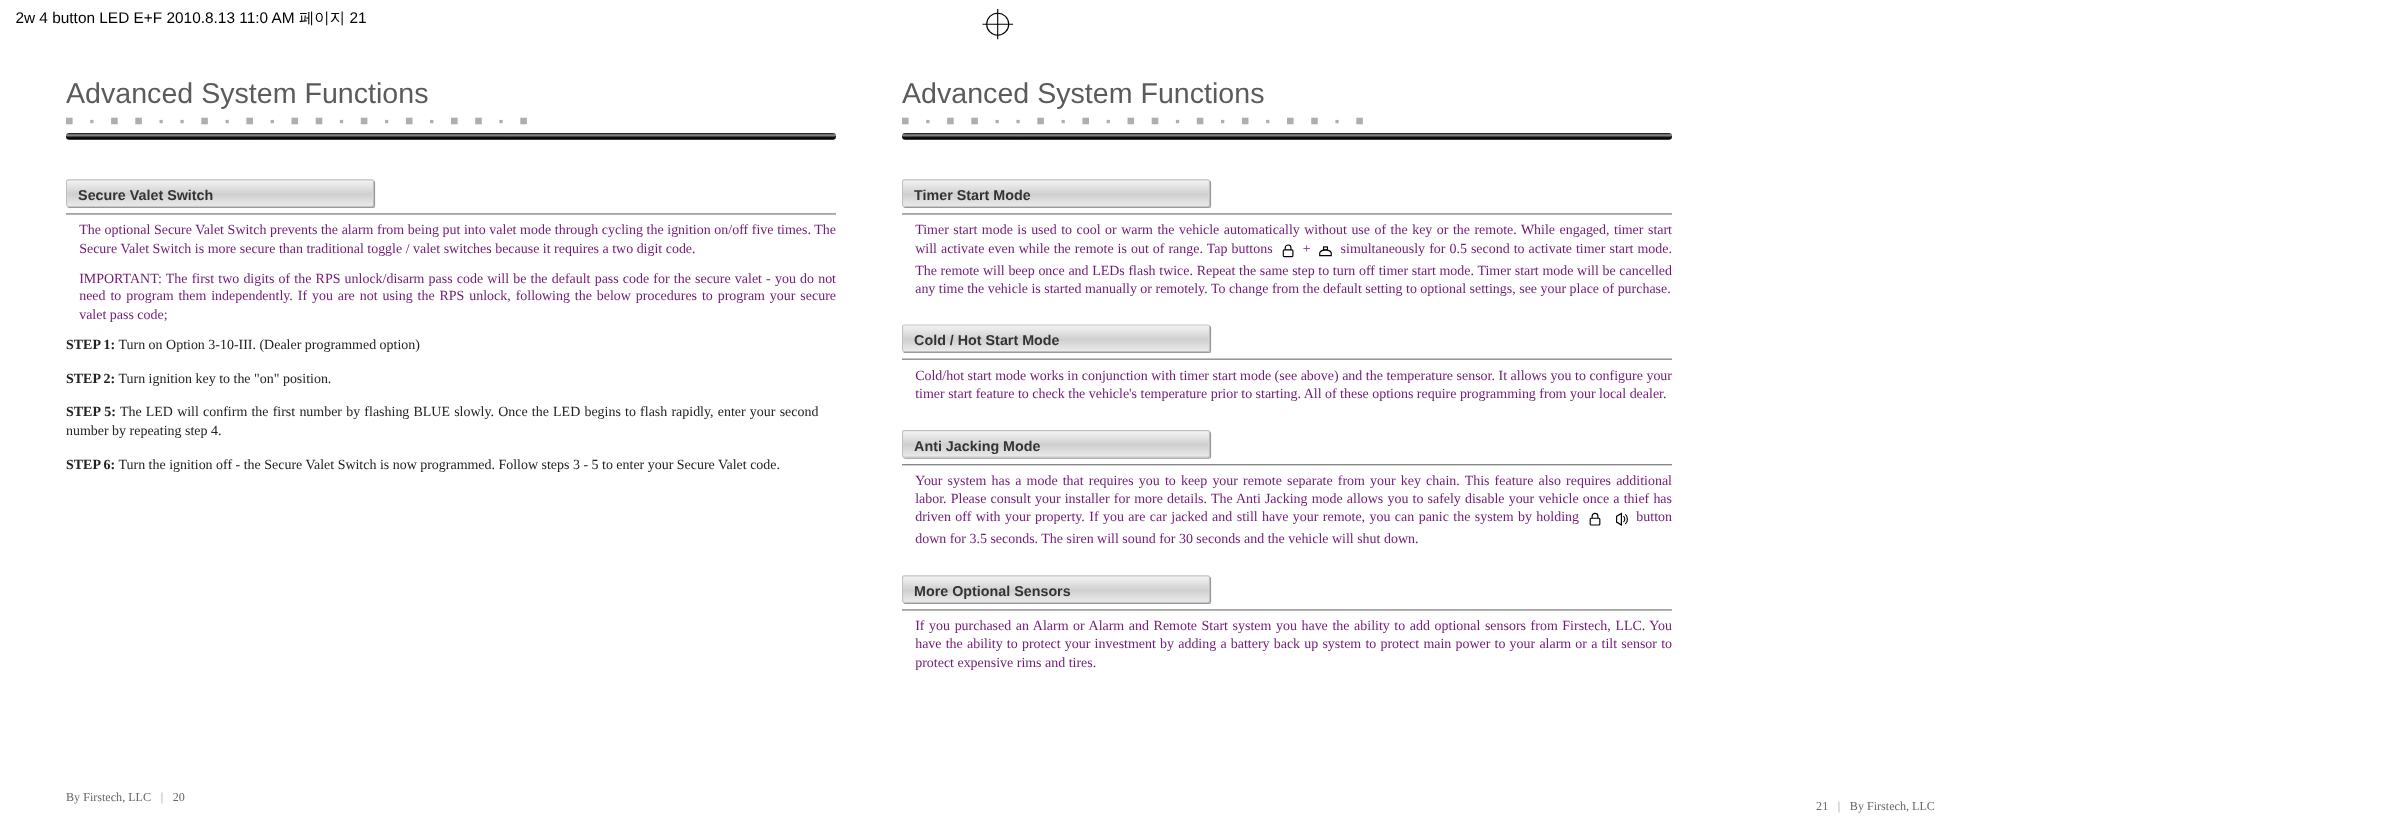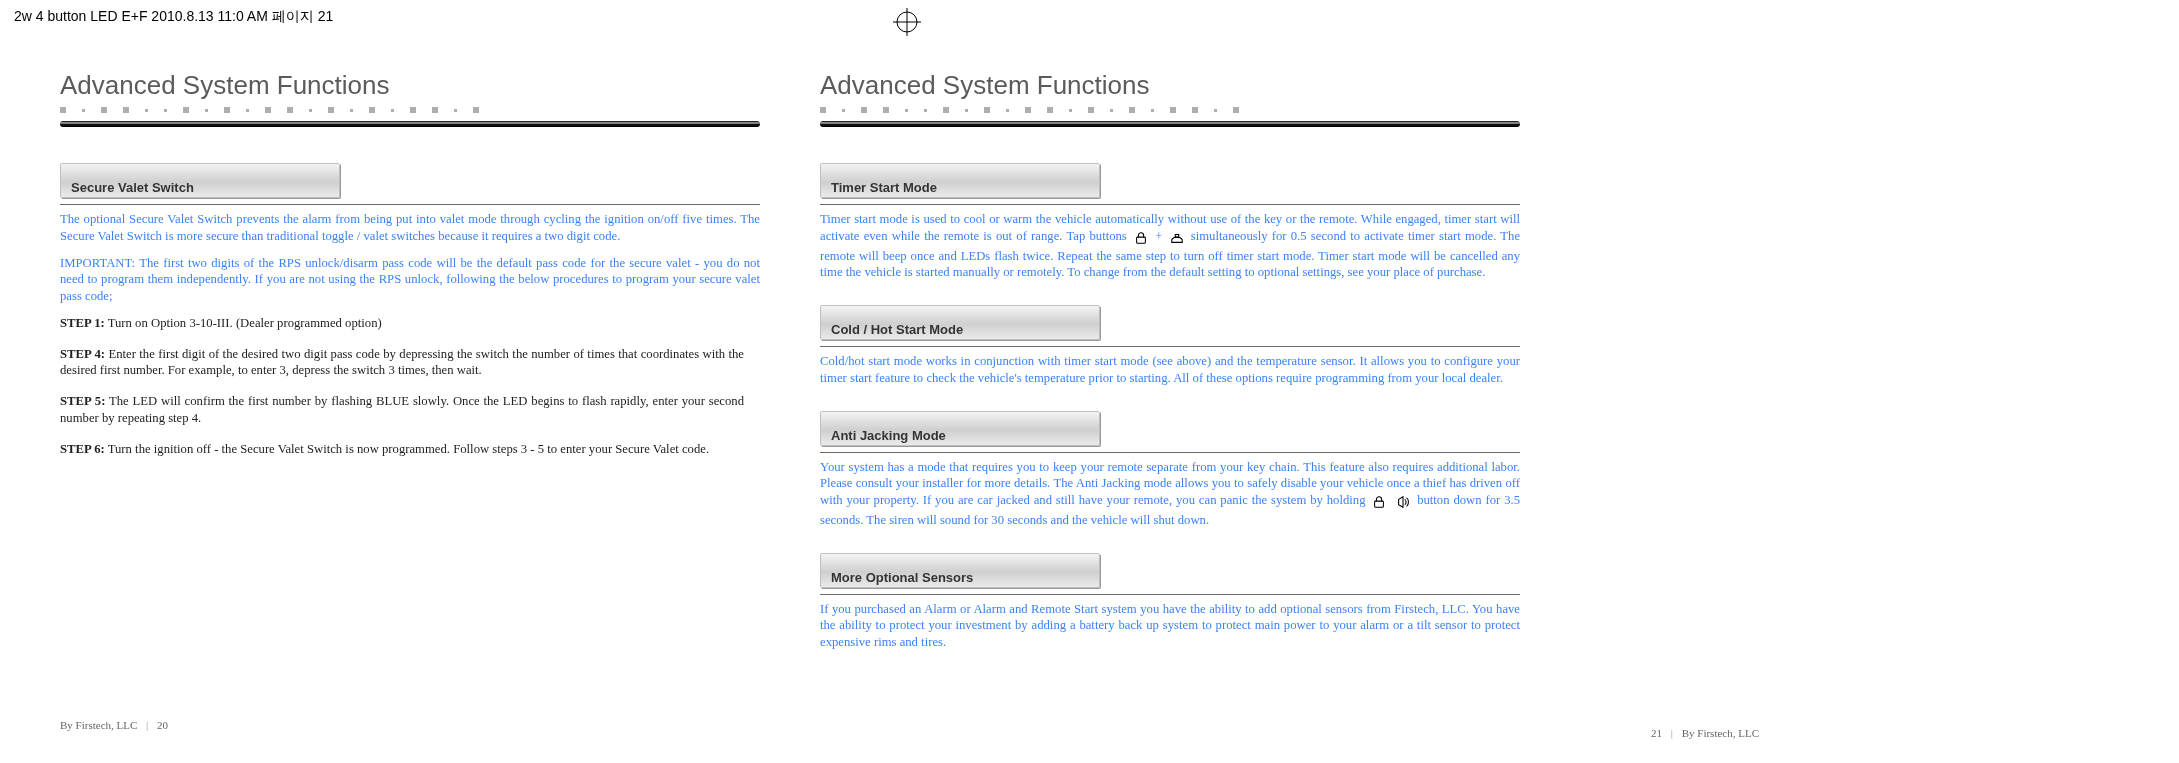--- a/index.html
+++ b/index.html
@@ -10,24 +10,24 @@
 .page{position:absolute;top:70px;width:700px}
 .page.left{left:60px}
 .page.right{left:820px}
 .title{font:400 26px Arial,Helvetica,sans-serif;color:#5b5b5b;margin:0 0 4px 0}
 .title-rule{position:relative;height:22px;margin:0 0 22px 0}
 .title-rule .dots{position:absolute;top:0;left:0;right:0;height:10px;display:flex;align-items:center;gap:16px;overflow:hidden;opacity:.6}
 .title-rule .dots span{display:inline-block;width:6px;height:6px;background:#7a7a7a}
 .title-rule .dots span.sm{width:3px;height:3px}
 .title-rule .bar{position:absolute;bottom:0;left:0;right:0;height:6px;background:linear-gradient(#2b2b2b,#000);border-radius:3px}
 .title-rule .bar::after{content:"";position:absolute;left:0;right:0;top:1px;height:2px;background:rgba(255,255,255,.45);border-radius:2px}
-.subhead{display:inline-block;min-width:250px;padding:16px 18px 2px 10px;margin:14px 0 4px 0;font:700 13px Arial,Helvetica,sans-serif;color:#333;background:linear-gradient(#f3f3f3,#cfcfcf 55%,#eaeaea);border:1px solid #bfbfbf;border-radius:2px;box-shadow:1px 1px 0 #999}
+.subhead{display:inline-block;min-width:250px;padding:6px 18px 2px 10px;margin:14px 0 4px 0;font:700 13px Arial,Helvetica,sans-serif;color:#333;background:linear-gradient(#f3f3f3,#cfcfcf 55%,#eaeaea);border:1px solid #bfbfbf;border-radius:2px;box-shadow:1px 1px 0 #999}
 .subhead + .thin{margin-top:2px}
 .thin{height:0;border:0;border-top:1px solid #6a6a6a;margin:0 0 6px 0}
-.body{font:12.7px/1.32 Georgia,'Times New Roman',serif;text-align:justify;color:#3b82f6;margin:0 0 10px 0}
+.body{font:12.7px/1.32 Georgia,'Times New Roman',serif;text-align:justify;color:#701a75;margin:0 0 10px 12px}
 .body b{font-weight:400}
 .step{font:12.7px/1.32 Georgia,'Times New Roman',serif;text-align:justify;margin:0 16px 14px 0}
 .step b{font-weight:700}
 .icons{display:inline-block;vertical-align:-3px;margin:0 2px}
 .footer-left{position:absolute;left:60px;bottom:32px;font:11px Georgia,serif;color:#666}
 .footer-right{position:absolute;right:54px;bottom:24px;font:11px Georgia,serif;color:#666}
 .footer-left .sep,.footer-right .sep{margin:0 6px;color:#999}
 
 .ic{width:14px;height:14px;display:inline-block;vertical-align:-2px;margin:0 1px}
 </style>
@@ -73,21 +73,21 @@
         </div>
     <div class="bar"></div>
   </div>
 
   <div class="subhead">Secure Valet Switch</div>
   <hr class="thin">
   <p class="body">The optional Secure Valet Switch prevents the alarm from being put into valet mode through cycling the ignition on/off five times. The Secure Valet Switch is more secure than traditional toggle / valet switches because it requires a two digit code.</p>
   <p class="body"><b>IMPORTANT:</b><span> The first two digits of the RPS unlock/disarm pass code will be the default pass code for the secure valet - you do not need to program them independently. If you are not using the RPS unlock, following the below procedures to program your secure valet pass code;</span></p>
 
   <p class="step"><b>STEP 1:</b><span> Turn on Option 3-10-III. (Dealer programmed option)</span></p>
-  <p class="step"><b>STEP 4:</b><span> Enter the first digit of the desired two digit pass code by depressing the switch the number of times that coordinates with the desired first number. For example, to enter 3, depress the switch 3 times, then wait.</span></p>
+  <p class="step"><b>STEP 2:</b><span> Turn ignition key to the "on" position.</span></p>
   <p class="step"><b>STEP 5:</b><span> The  LED  will confirm the first number by flashing BLUE slowly. Once the LED begins to flash rapidly, enter your second number by repeating step 4.</span></p>
   <p class="step"><b>STEP 6:</b><span> Turn the ignition off - the Secure Valet Switch is now programmed. Follow steps 3 - 5 to enter your Secure Valet code.</span></p>
 </div>
 
 <div class="page right">
   <h1 class="title">Advanced System Functions</h1>
   <div class="title-rule">
     <div class="dots">
           <span></span>
           <span class="sm"></span>

